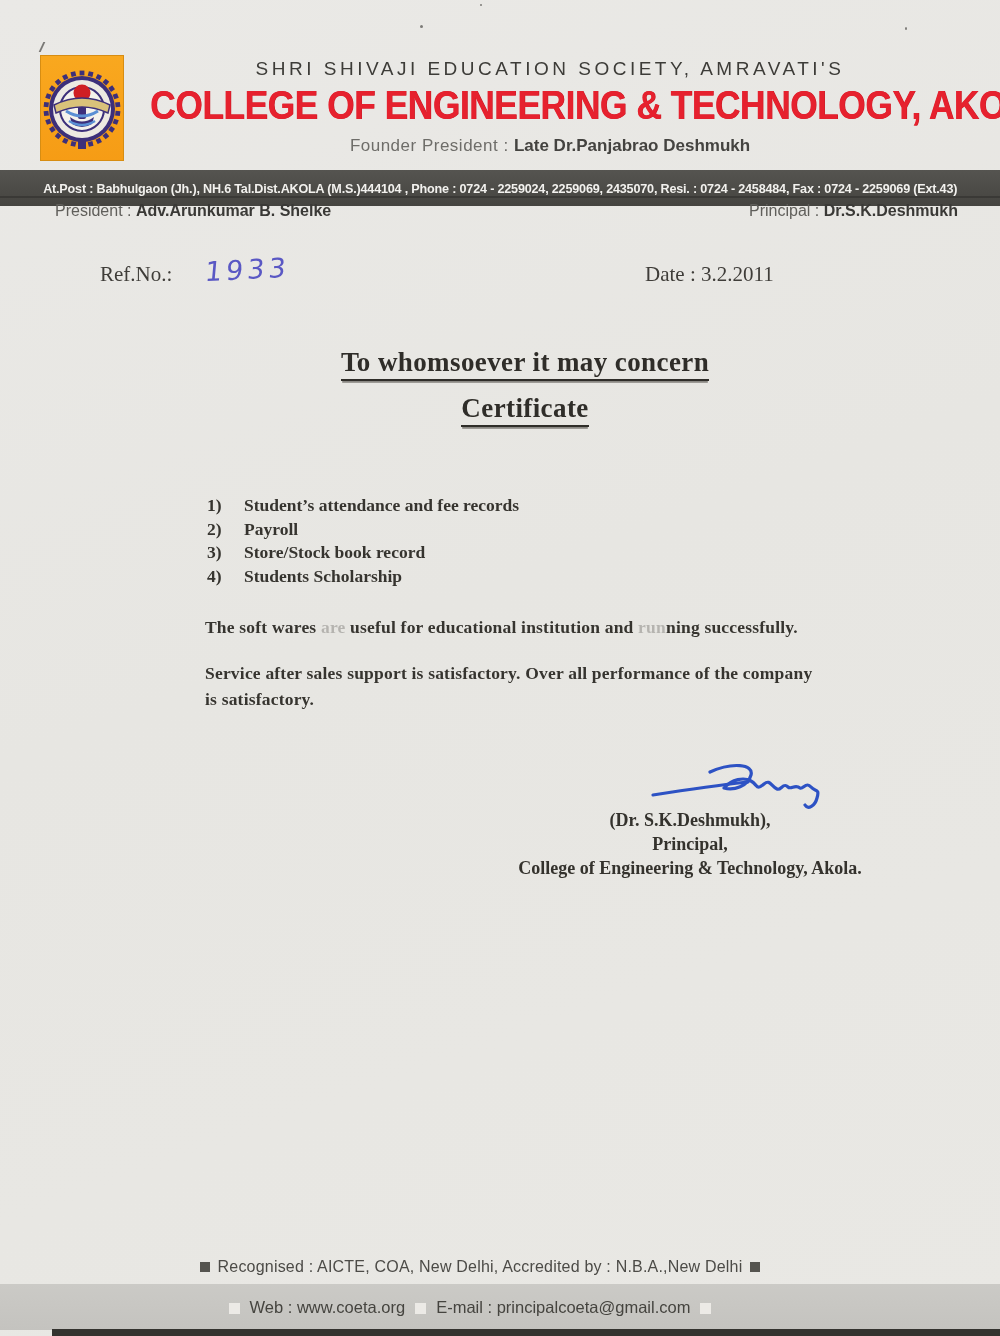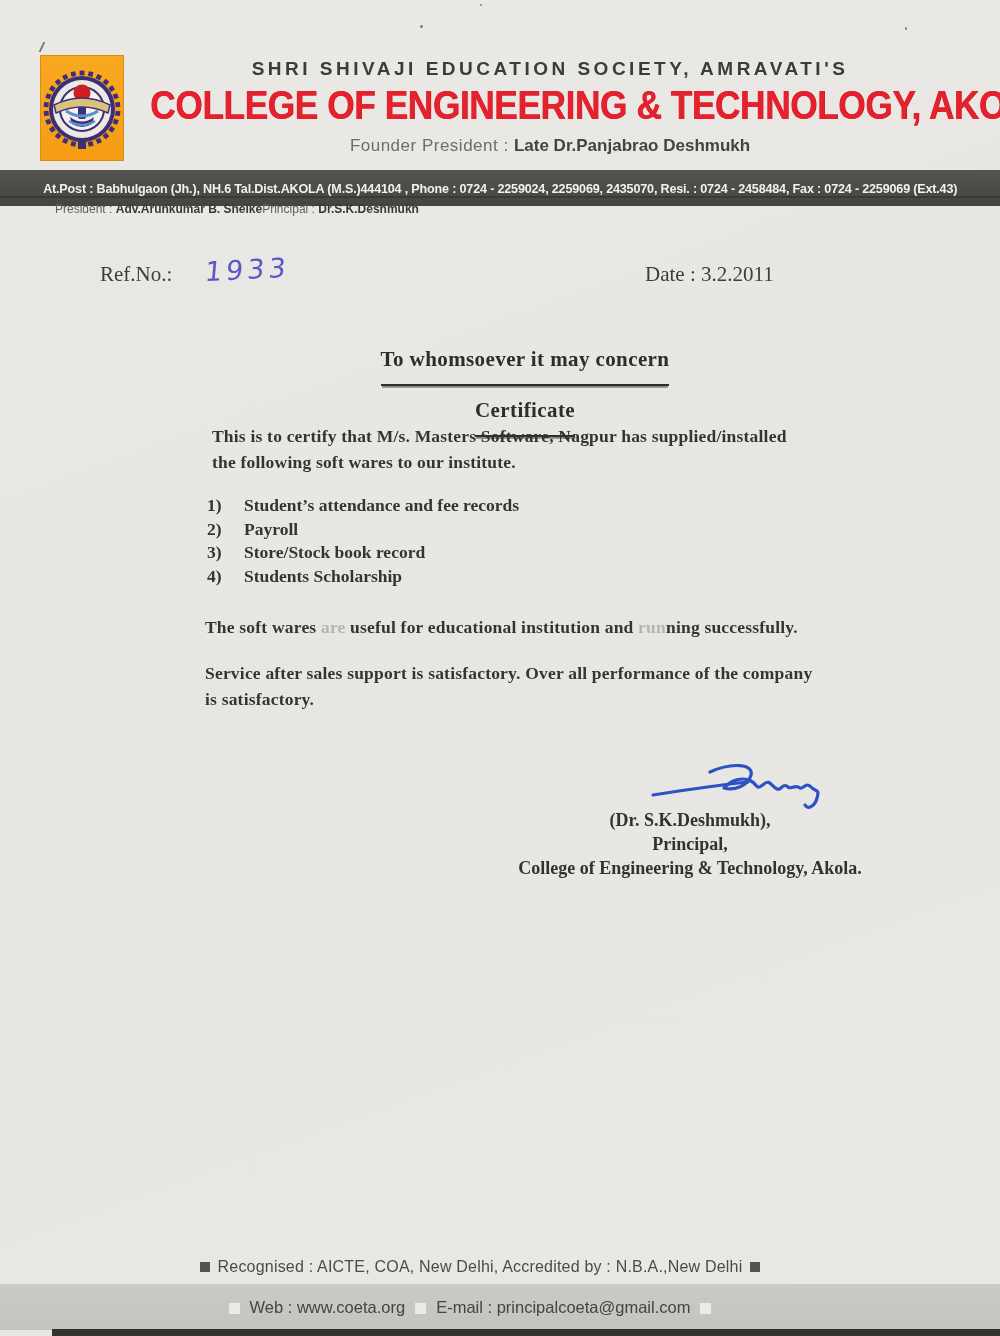--- a/index.html
+++ b/index.html
@@ -22,21 +22,21 @@
     width: 84px; height: 106px;
     background: linear-gradient(180deg, #f9a81f, #f69c15);
     box-shadow: 0 0 0 1px #d78d12 inset;
   }
   .logo-box svg { position: absolute; left: 2px; top: 4px; }
 
   .society-line {
     position: absolute; left: 135px; right: 35px; top: 58px;
     text-align: center;
     font-family: "Liberation Sans", sans-serif;
-    font-weight: bold;
+    font-weight: normal;
     font-size: 19px;
     letter-spacing: 3.5px;
     color: #3d3c38;
   }
   .college-line {
     position: absolute; left: 120px; right: 20px; top: 84px;
     text-align: center;
     font-family: "Liberation Sans", sans-serif;
     font-weight: bold;
     font-size: 38px;
@@ -71,23 +71,23 @@
     transform: scaleX(0.97);
     letter-spacing: -0.2px;
   }
   .band-rule {
     position: absolute; left: 0; right: 0; top: 196px; height: 2px;
     background: #3a3936;
   }
 
   .officials-row {
     position: absolute; left: 55px; right: 42px; top: 202px;
-    display: flex; 
-    font-family: "Liberation Sans", sans-serif;
-    font-size: 12px;
+    display: flex; justify-content: space-between;
+    font-family: "Liberation Sans", sans-serif;
+    font-size: 16px;
   }
   .officials-row .label { color: #605f5b; }
   .officials-row .name  { color: #3a3936; font-weight: bold; }
 
   
   .ref-label {
     position: absolute; left: 100px; top: 262px;
     font-size: 21px; color: #3f3d39;
   }
   .ref-number {
@@ -99,24 +99,24 @@
   }
   .date-text {
     position: absolute; left: 645px; top: 262px;
     font-size: 21px; color: #3f3d39;
   }
 
   
   .title-block { position: absolute; left: 0; width: 1050px; top: 347px; text-align: center; }
   .title-line1, .title-line2 {
     display: inline-block;
-    font-weight: bold; font-size: 21px; color: #2f2d29;
+    font-weight: bold; font-size: 27px; color: #2f2d29;
     border-bottom: 2px solid #2f2d29;
     box-shadow: 0 3px 0 -1.2px #8a8883;
-    padding-bottom: 12px;
+    padding-bottom: 1px;
     letter-spacing: 0.4px;
   }
   .title-line2 { margin-top: 12px; }
 
   
   .para { position: absolute; font-weight: bold; font-size: 17.5px; line-height: 26px; color: #36342f; letter-spacing: 0.2px; }
   #para1 { left: 212px; top: 423px; width: 700px; }
   .faded { color: #36342f; opacity: 0.28; filter: blur(0.6px); }
 
   .sw-list { position: absolute; left: 207px; top: 495px; }
@@ -246,24 +246,20 @@
 
   <div class="ref-label">Ref.No.:</div>
   <div class="ref-number">1933</div>
   <div class="date-text">Date : 3.2.2011</div>
 
   <div class="title-block">
     <span class="title-line1">To whomsoever it may concern</span><br>
     <span class="title-line2">Certificate</span>
   </div>
 
-  <div class="para" id="para1">
-    <span>This is to certify that M/s. Masters Software, Nagpur has  supplied/installed</span><br>
-    <span>the following soft wares to our institute.</span>
-  </div>
 
   <div class="sw-list">
     <div class="sw-item">
       <span class="sw-num">1)</span>
       <span>Student’s attendance and fee records</span>
     </div>
     <div class="sw-item">
       <span class="sw-num">2)</span>
       <span>Payroll</span>
     </div>

